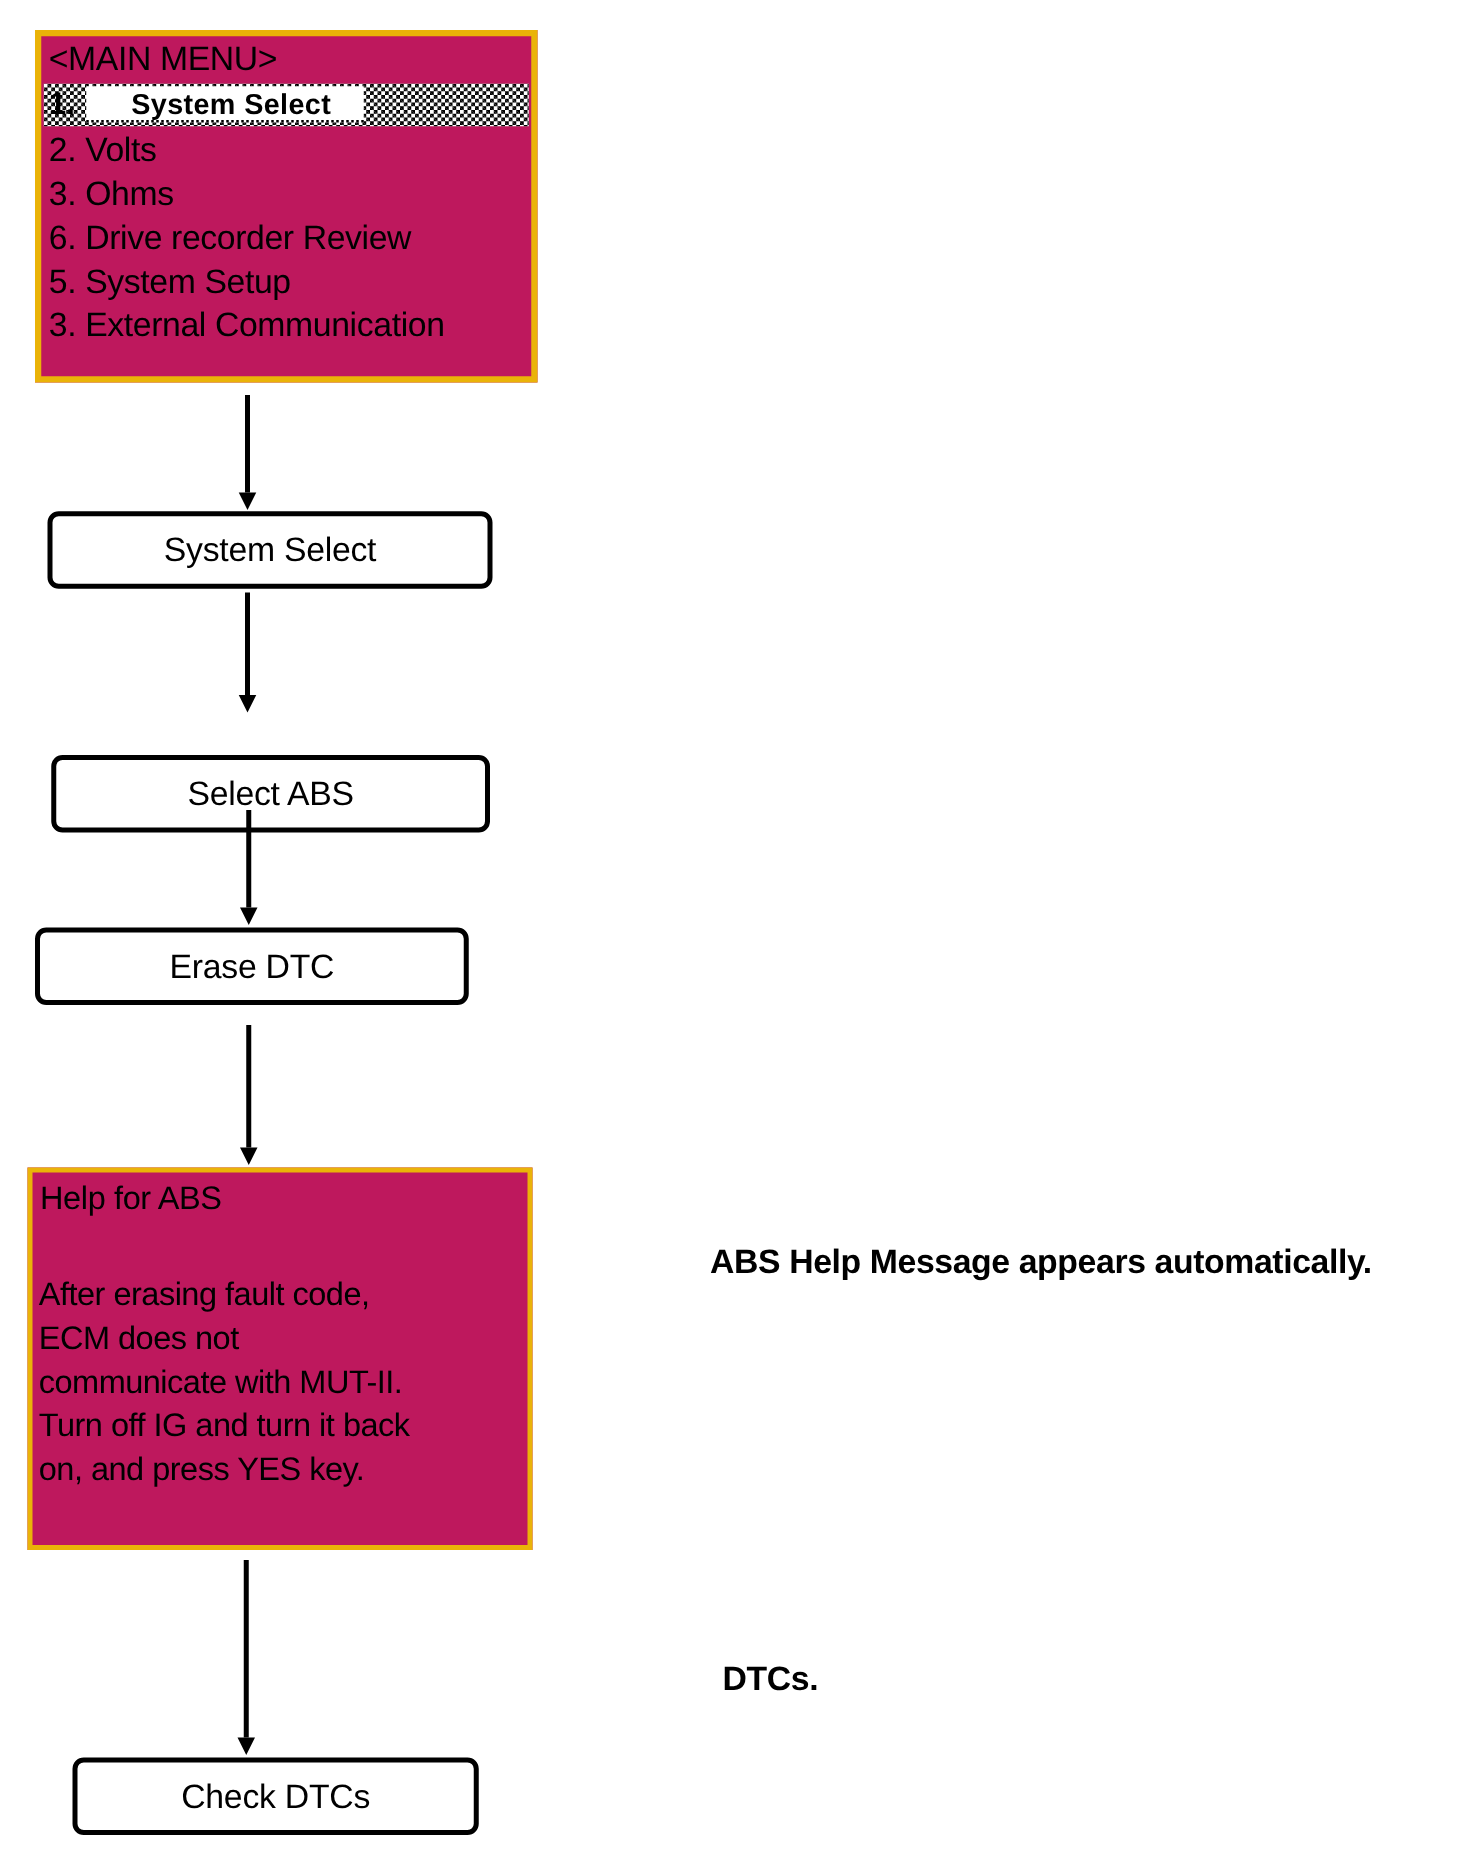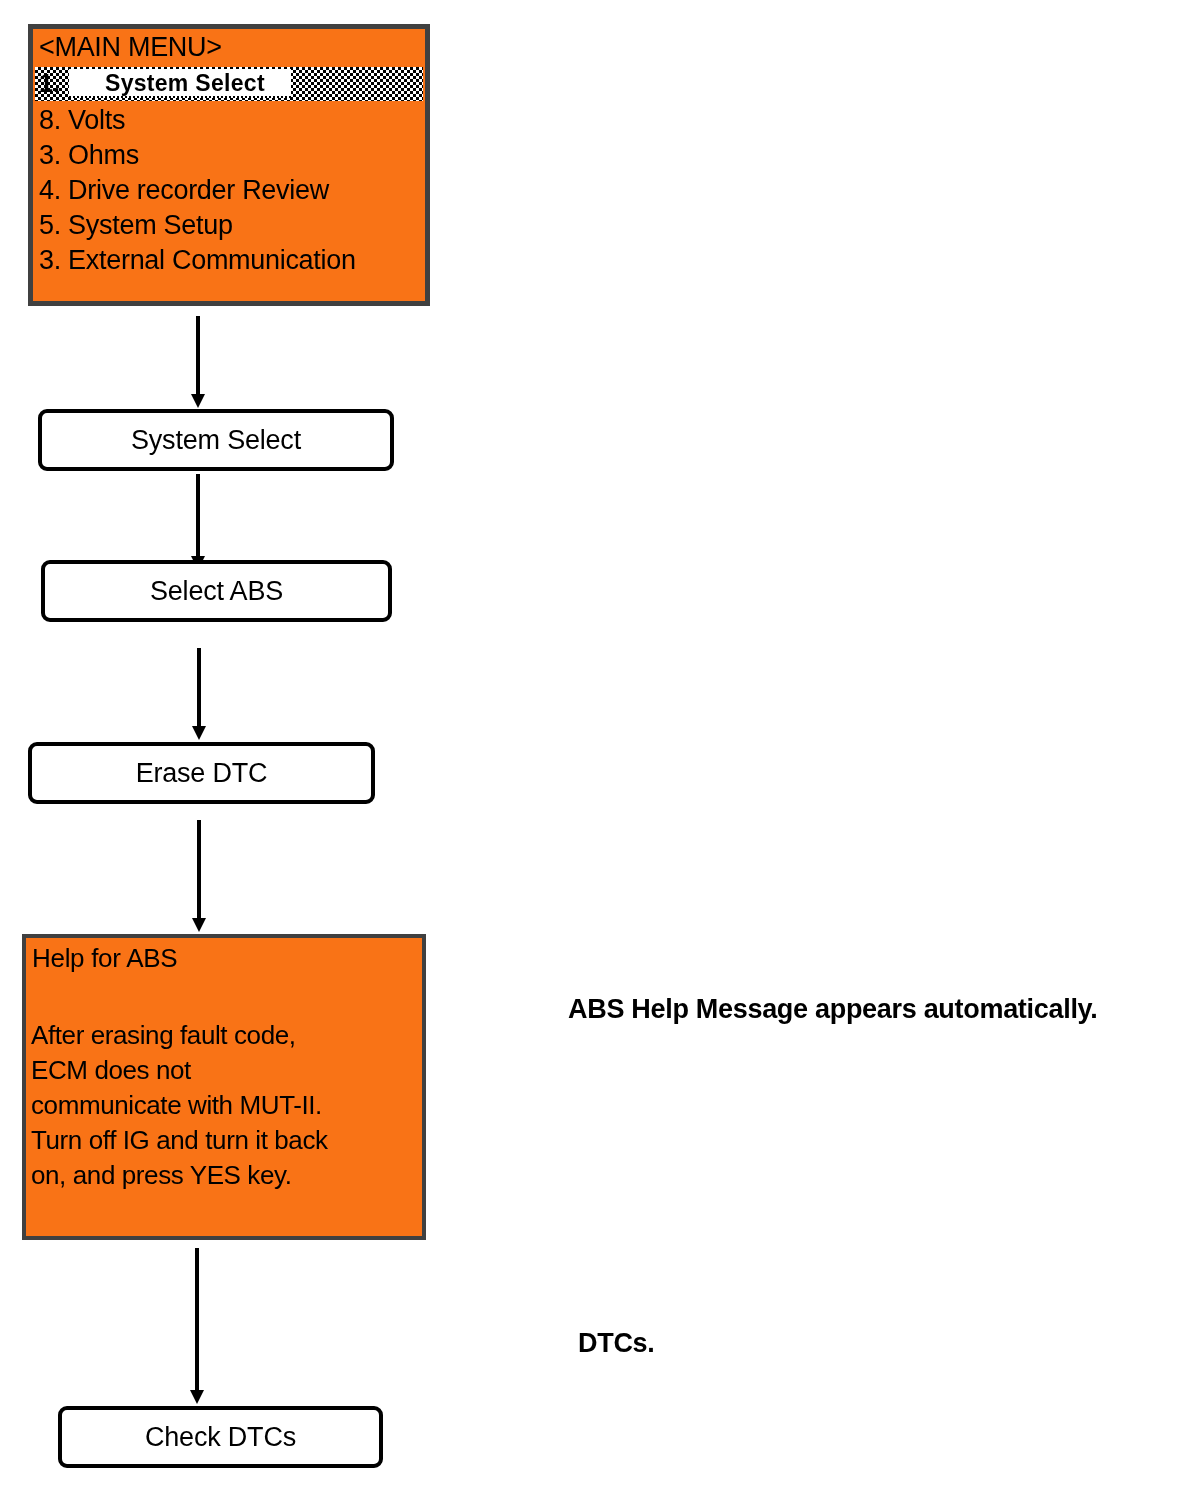--- a/index.html
+++ b/index.html
@@ -16,22 +16,22 @@
     position: relative;
     width: 1184px;
     height: 1494px;
     background: #ffffff;
     overflow: hidden;
   }
 
   
   .lcd-panel {
     position: absolute;
-    background: #f97316;
-    border: 5px solid #404040;
+    background: #be185d;
+    border: 5px solid #eab308;
     box-sizing: border-box;
   }
   .lcd-panel.thin {
     border-width: 4px;
   }
 
   
   #main-menu-screen {
     left: 28px;
     top: 24px;
@@ -143,21 +143,21 @@
     justify-content: center;
   }
   .process-box .box-label {
     font-size: 27px;
     line-height: 30px;
     letter-spacing: -0.2px;
     white-space: nowrap;
     text-align: center;
   }
   #box-system-select { left: 38px;  top: 409px;  width: 356px; height: 62px; }
-  #box-select-abs    { left: 41px;  top: 560px;  width: 351px; height: 62px; align-items: center; }
+  #box-select-abs    { left: 41px;  top: 604px;  width: 351px; height: 62px; align-items: center; }
   #box-erase-dtc     { left: 28px;  top: 742px;  width: 347px; height: 62px; }
   #box-check-dtcs    { left: 58px;  top: 1406px; width: 325px; height: 62px; }
 
   
   .arrow {
     position: absolute;
     width: 18px;
   }
   .arrow .shaft {
     position: absolute;
@@ -210,23 +210,23 @@
     <div class="menu-title">&lt;MAIN MENU&gt;</div>
 
     <div class="menu-highlight-row">
       <span class="row-index">1.</span>
       <span class="row-chip">
         <span>System Select</span>
       </span>
     </div>
 
     <div class="menu-list">
-      <div class="menu-item">8. Volts</div>
+      <div class="menu-item">2. Volts</div>
       <div class="menu-item">3. Ohms</div>
-      <div class="menu-item">4. Drive recorder Review</div>
+      <div class="menu-item">6. Drive recorder Review</div>
       <div class="menu-item">5. System Setup</div>
       <div class="menu-item">3. External Communication</div>
     </div>
   </div>
 
   <div class="arrow" id="arrow-menu-to-system">
     <div class="shaft"></div>
     <div class="head"></div>
   </div>
 

